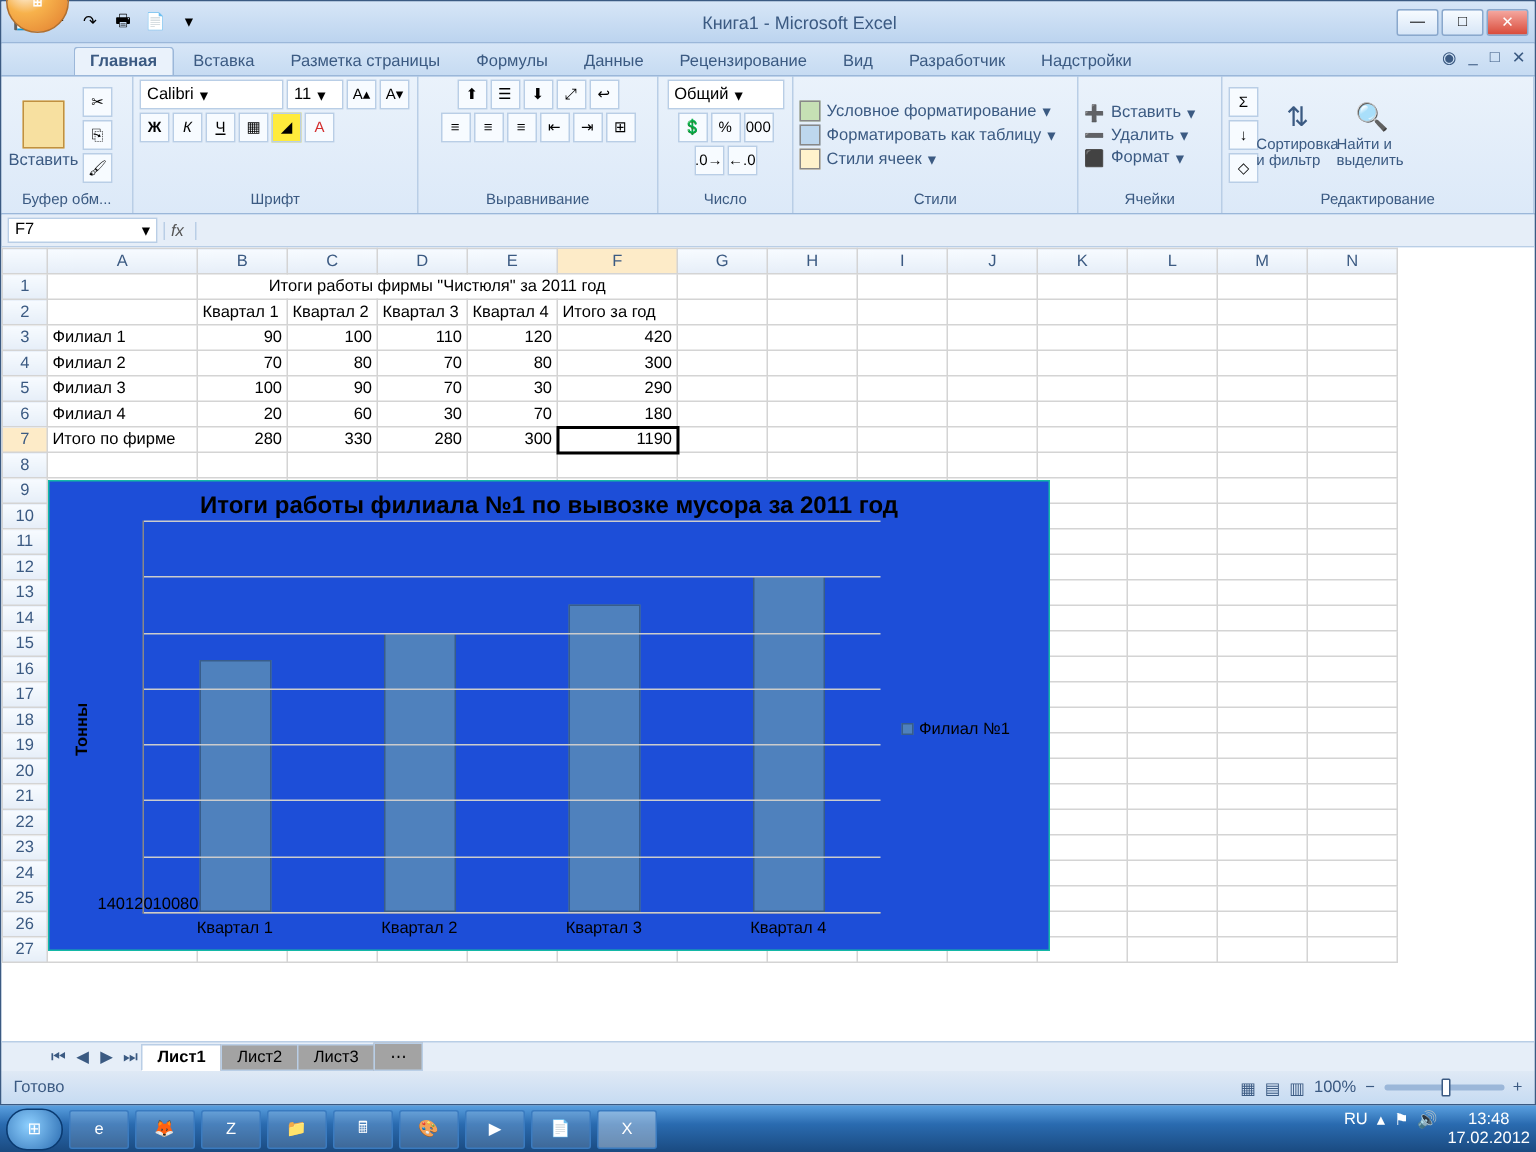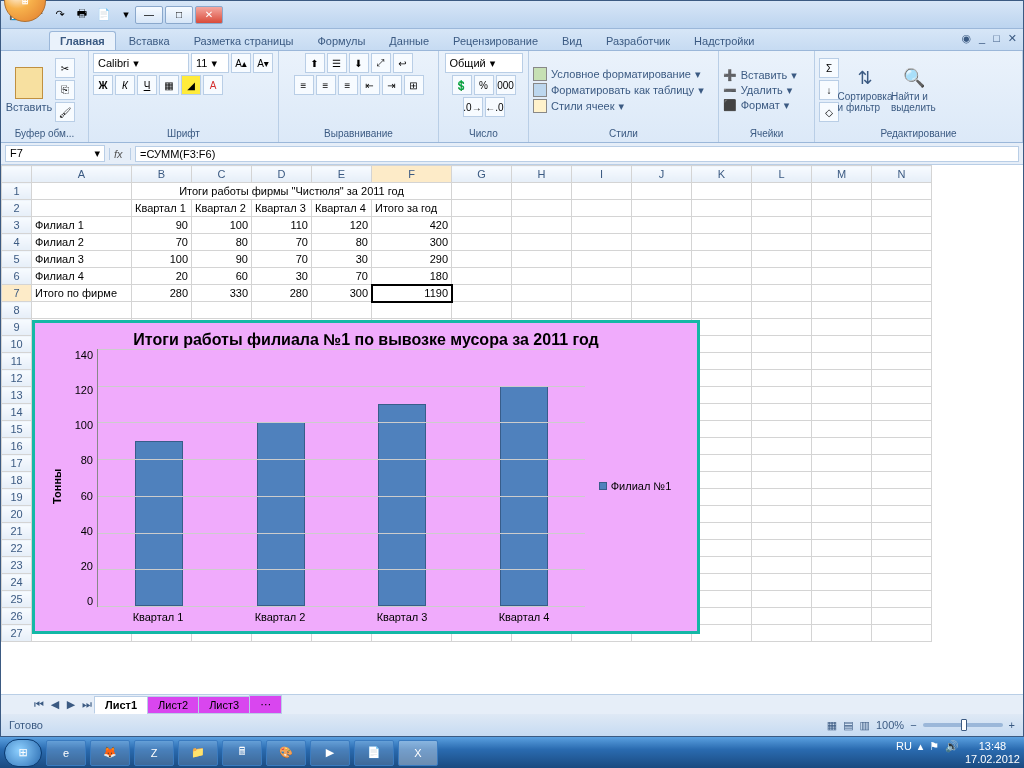--- a/index.html
+++ b/index.html
@@ -36,37 +36,37 @@
   table.cells th, table.cells td { border:1px solid #d4d4d4; height:17px; font-size:11px; color:#000; background:#fff; overflow:hidden; white-space:nowrap; }
   table.cells th { background:linear-gradient(#f7fbff,#e6eef8); color:#3b5a82; font-weight:normal; text-align:center; }
   .corner { width:30px; background:linear-gradient(#f7fbff,#e6eef8); }
   .rowhdr { width:30px; text-align:center; }
   td { padding:0 3px; text-align:right; }
   td.left { text-align:left; }
   td.center { text-align:center; }
   .sel-col { background:#fdebc8 !important; }
   .sel-row { background:#fdebc8 !important; }
   .sel-cell { outline:2px solid #000; outline-offset:-1px; }
-  .chart-obj { position:absolute; left:31px; top:155px; width:668px; height:314px; background:#f0abfc; border:3px solid #14b8a6; padding:8px 12px; display:flex; flex-direction:column; }
+  .chart-obj { position:absolute; left:31px; top:155px; width:668px; height:314px; background:#1d4ed8; border:1px solid #14b8a6; padding:8px 12px; display:flex; flex-direction:column; }
   .chart-title { font-size:16px; font-weight:bold; text-align:center; color:#000; }
   .chart-body { flex:1; display:flex; }
   .yaxis-label { writing-mode:vertical-rl; transform:rotate(180deg); text-align:center; font-size:11px; font-weight:bold; padding:0 4px; }
   .plot-wrap { flex:1; display:flex; flex-direction:column; }
   .plot { flex:1; display:flex; }
-  .yticks { width:30px; display:flex; flex-direction:column; justify-content:space-between; align-items:flex-end; font-size:10px; padding:0 4px 0 0;}
+  .yticks { width:30px; display:flex; flex-direction:row; justify-content:space-between; align-items:flex-end; font-size:10px; padding:0 4px 0 0;margin-top:40px;}
   .bars-area { flex:1; border-left:1px solid #888; border-bottom:1px solid #888; position:relative; display:flex; align-items:flex-end; justify-content:space-around; }
   .gridline { position:absolute; left:0; right:0; border-top:1px solid #ccc; }
   .bar { width:48px; background:#4f81bd; border:1px solid #385d8a; }
   .xlabels { display:flex; justify-content:space-around; font-size:10px; padding-top:4px; margin-left:30px; }
   .xaxis-title { text-align:center; font-weight:bold; font-size:11px; margin-left:30px; padding-top:4px;}
   .legend { width:100px; display:flex; align-items:center; justify-content:center; font-size:10px; }
   .legend-sq { width:8px; height:8px; background:#4f81bd; border:1px solid #385d8a; margin-right:4px; }
   .sheet-tabs { height:20px; background:#e6eef8; display:flex; align-items:center; border-top:1px solid #b9cee6; gap:0; padding-left:30px;}
   .nav-arrow { width:16px; height:16px; display:flex; align-items:center; justify-content:center; color:#3b5a82; }
-  .sheet-tab { padding:2px 10px; border:1px solid #b9cee6; background:#d946ef; margin-left:-1px; }
+  .sheet-tab { padding:2px 10px; border:1px solid #b9cee6; background:#a3a3a3; margin-left:-1px; }
   .sheet-tab.active { background:#fff; font-weight:bold; border-bottom-color:#fff; }
   .statusbar { height:22px; background:linear-gradient(#dfe9f5,#c6dbf2); display:flex; align-items:center; padding:0 8px; justify-content:space-between; color:#3b5a82; }
   .taskbar { height:31px; background:linear-gradient(#5aa0e0,#2a6bb0 40%,#1a4a80); display:flex; align-items:center; padding:0 4px; color:#fff; gap:4px; }
   .start-orb { width:38px; height:28px; border-radius:14px; background:radial-gradient(circle at 40% 40%, #8ed0ff, #2a6bb0); border:1px solid #0a3a70; display:flex; align-items:center; justify-content:center;}
   .task-btn { width:40px; height:26px; border:1px solid #3a7bc0; background:rgba(255,255,255,0.15); border-radius:2px; display:flex; align-items:center; justify-content:center; }
   .tray { margin-left:auto; display:flex; gap:6px; font-size:10px;}
   .zoom { display:flex; align-items:center; gap:6px;}
   .slider { width:80px; height:4px; background:#9bb7d9; position:relative; border-radius:2px;}
   .slider-thumb{ position:absolute; left:38px; top:-4px; width:6px; height:12px; background:#fff; border:1px solid #3b5a82; border-radius:1px;}
   .styles-row { display:flex; flex-direction:column; gap:2px; font-size:11px; color:#3b5a82;}
@@ -81,20 +81,21 @@
   <div class="titlebar">
     <div class="office-btn">⊞</div>
     <div class="qat">
       <div class="qat-btn">💾</div>
       <div class="qat-btn">↶</div>
       <div class="qat-btn">↷</div>
       <div class="qat-btn">🖶</div>
       <div class="qat-btn">📄</div>
       <div class="qat-btn">▾</div>
     </div>
+    <div class="title">Книга1 - Microsoft Excel</div>
     <div class="win-controls">
       <div class="win-btn">—</div>
       <div class="win-btn">□</div>
       <div class="win-btn close">✕</div>
     </div>
   </div>
 
   <div class="tabs-row">
     <div class="tab active">Главная</div>
     <div class="tab">Вставка</div>
@@ -230,21 +231,20 @@
       <div class="group-label">Редактирование</div>
     </div>
   </div>
 
   <div class="formula-bar">
     <div class="name-box">
         <span>F7</span>
         <span>▾</span>
       </div>
     <div class="fx-label">fx</div>
-    <div class="formula-input">=СУММ(F3:F6)</div>
   </div>
 
   <div class="sheet-area">
     <div class="grid" id="grid">
         <table class="cells">
           <colgroup>
             <col style="width:30px">
             <col style="width:100px">
             <col style="width:60px">
             <col style="width:60px">

